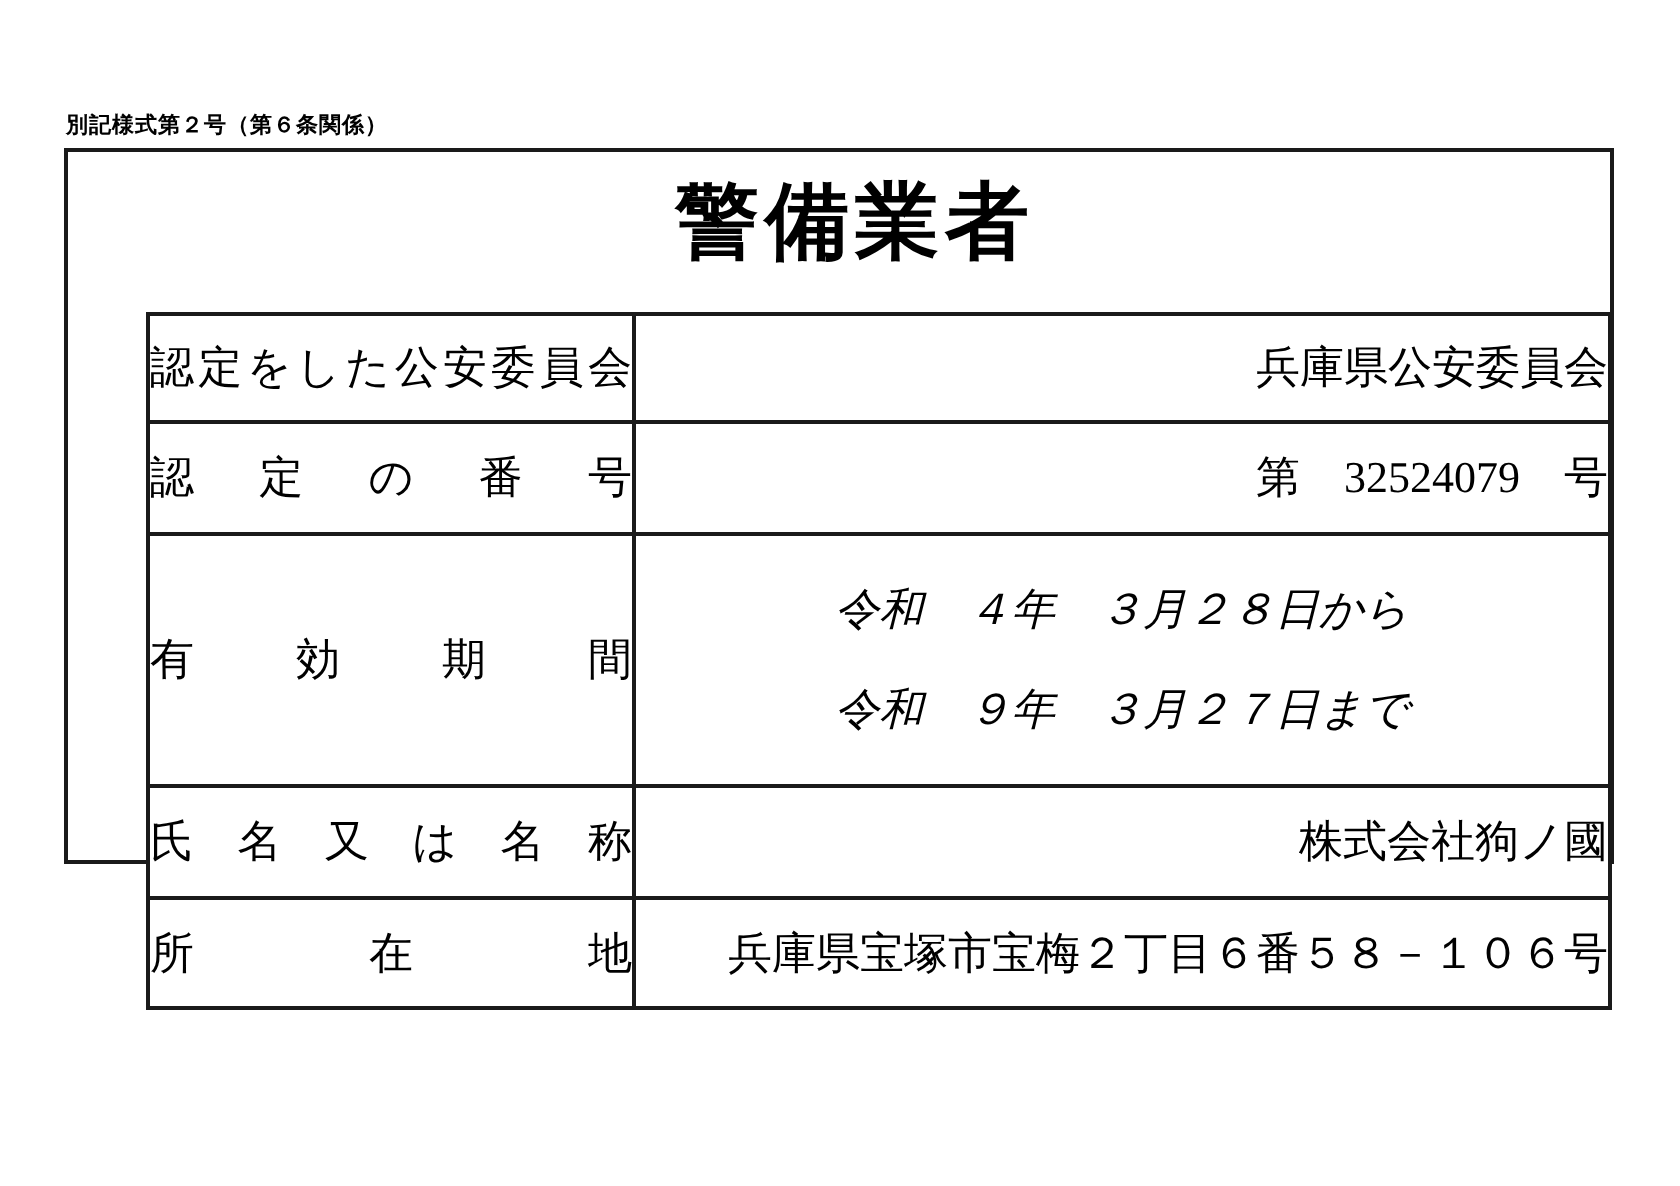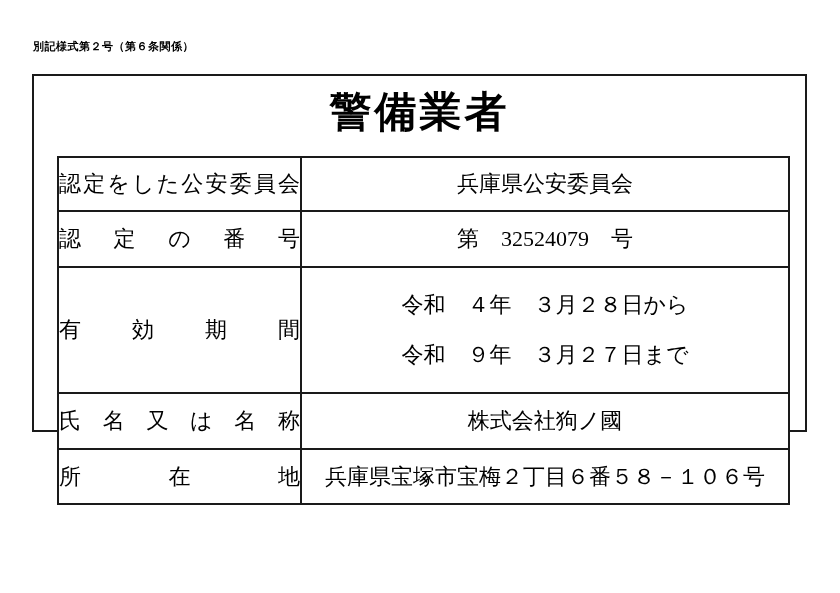--- a/index.html
+++ b/index.html
@@ -8,35 +8,36 @@
     width: 840px;
     height: 593px;
     position: relative;
     overflow: hidden;
     color: #000000;
     font-family: "Liberation Serif", "DejaVu Serif", serif;
   }
   .form-note {
     position: absolute;
     left: 33px;
-    top: 39px;
+    top: 55px;
     font-family: "Liberation Sans", "DejaVu Sans", sans-serif;
     font-weight: bold;
     font-size: 11px;
     letter-spacing: 0.5px;
     white-space: nowrap;
   }
   .certificate-frame {
     position: absolute;
     left: 32px;
     top: 74px;
     width: 775px;
     height: 358px;
     border: 2px solid #1a1a1a;
     background: #ffffff;
+    padding-left: 16px;
   }
   .certificate-title {
     margin-top: 12px;
     text-align: center;
     font-size: 42px;
     line-height: 48px;
     font-weight: bold;
     letter-spacing: 3px;
   }
   .certificate-table {
@@ -57,27 +58,28 @@
   .row-r3 { height: 126px; }
   .row-r4 { height: 56px; }
   .row-r5 { height: 55px; }
   .label-cell { width: 243px; padding: 0 7px; }
   .label-justify {
     display: flex;
     justify-content: space-between;
     width: 100%;
     white-space: nowrap;
   }
-  .value-cell { text-align: center; }
+  .value-cell { text-align: right; }
   .period-wrap {
     display: flex;
     flex-direction: column;
     justify-content: space-evenly;
     align-items: center;
     height: 122px;
+    font-style: italic;
   }
   .period-line { white-space: nowrap; }
 </style>
 </head>
 <body>
 
 <div class="form-note">別記様式第２号（第６条関係）</div>
 
 <div class="certificate-frame">
 

